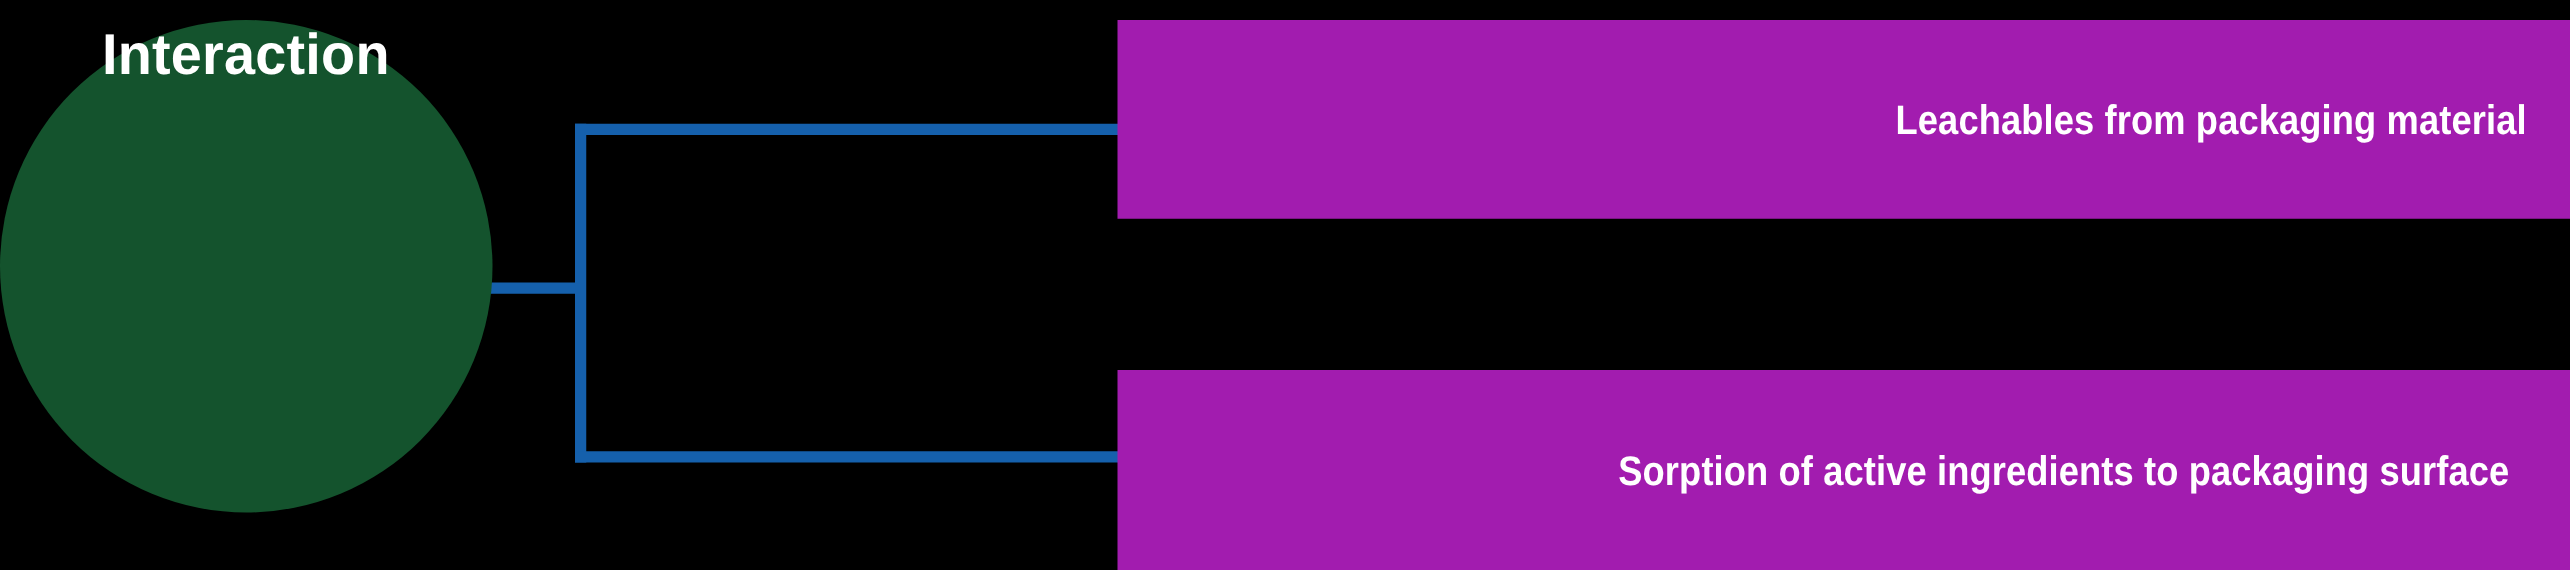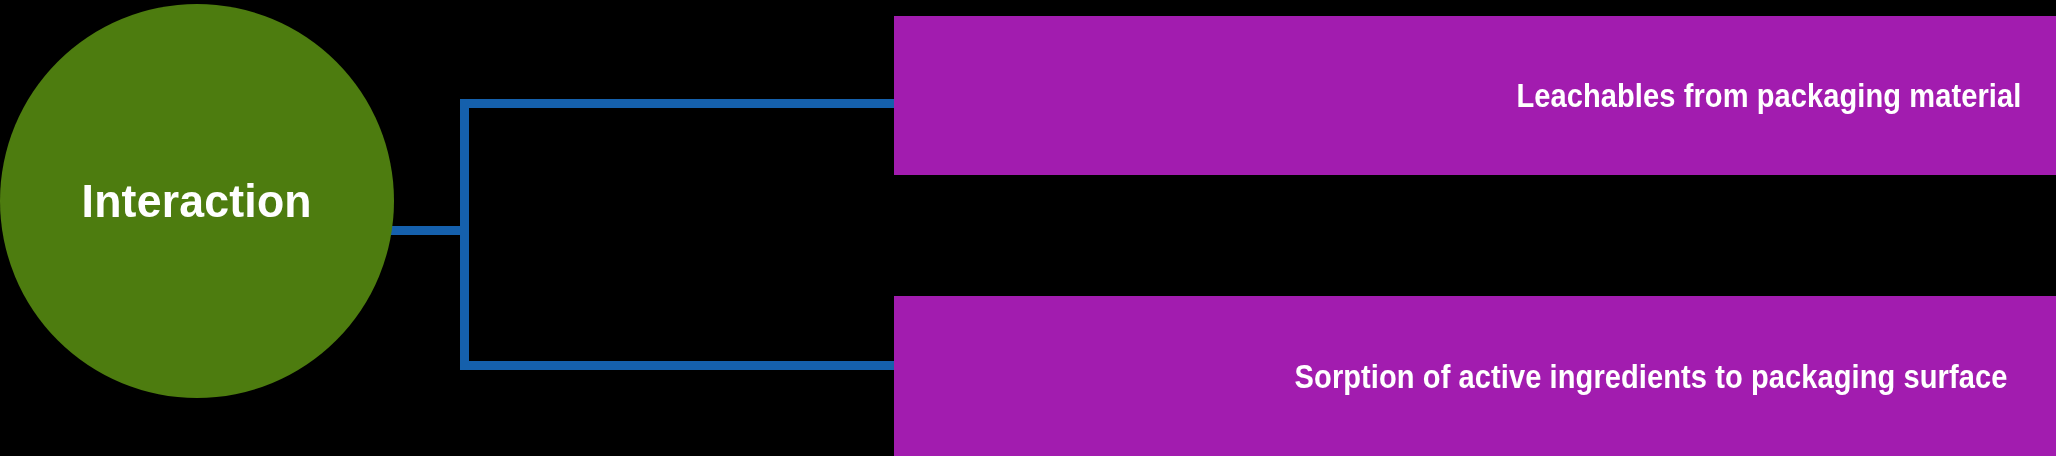--- a/index.html
+++ b/index.html
@@ -16,27 +16,27 @@
     width: 2056px;
     height: 456px;
     background: #000000;
     overflow: hidden;
   }
 
   
   .root-node {
     position: absolute;
     left: 0px;
-    top: 4px;
+    top: 16px;
     width: 394px;
     height: 394px;
     border-radius: 50%;
-    background: #4d7c0f;
+    background: #14532d;
     display: flex;
-    align-items: center;
+    align-items: flex-start;
     justify-content: center;
     box-sizing: border-box;
   }
   .root-label {
     color: #FFFFFF;
     font-size: 46px;
     font-weight: bold;
     letter-spacing: 0.2px;
     white-space: nowrap;
     transform: scaleX(0.97);

